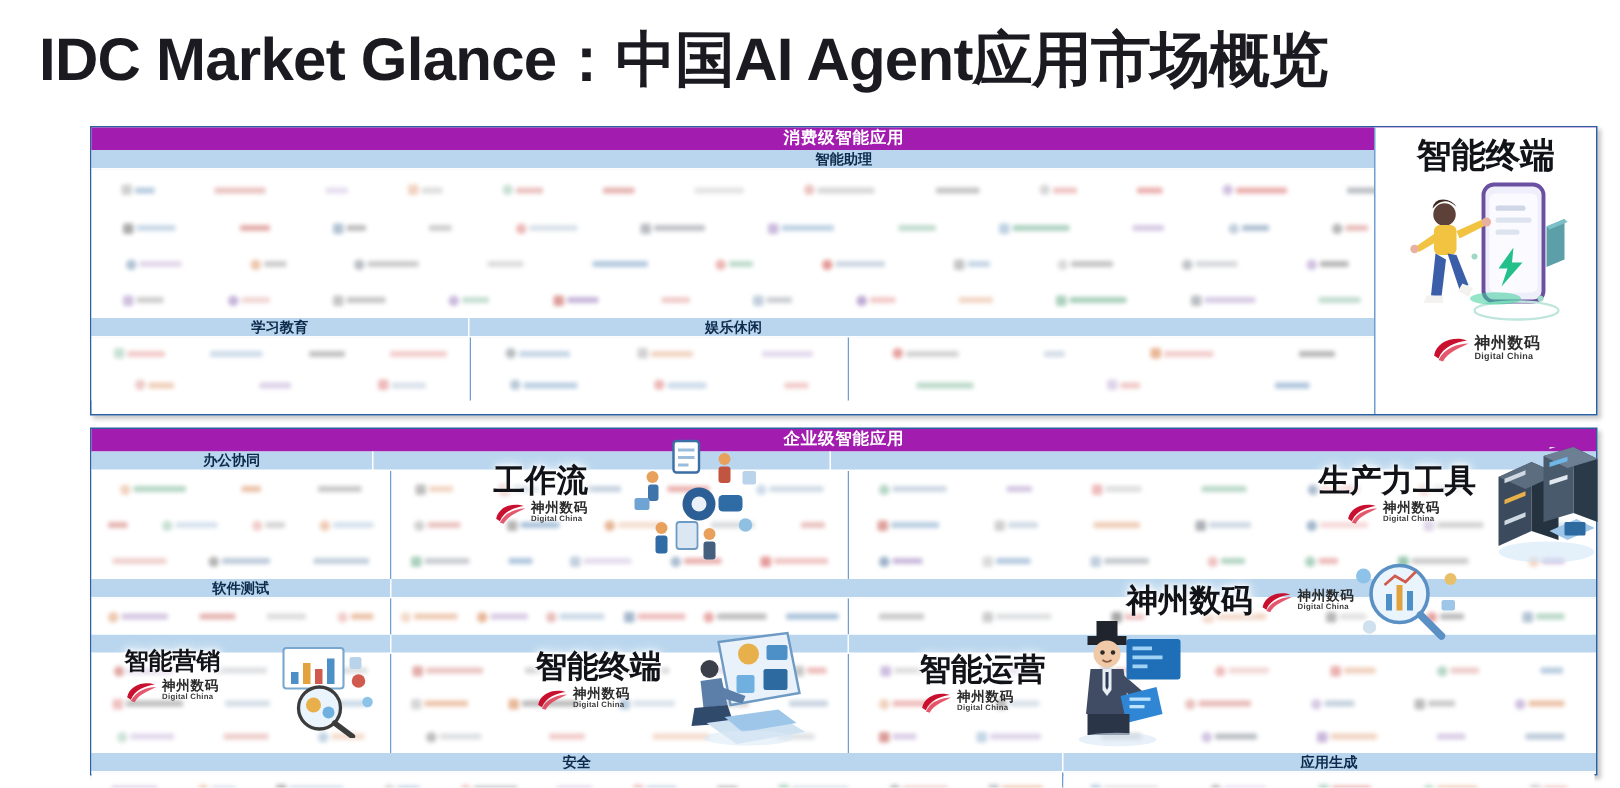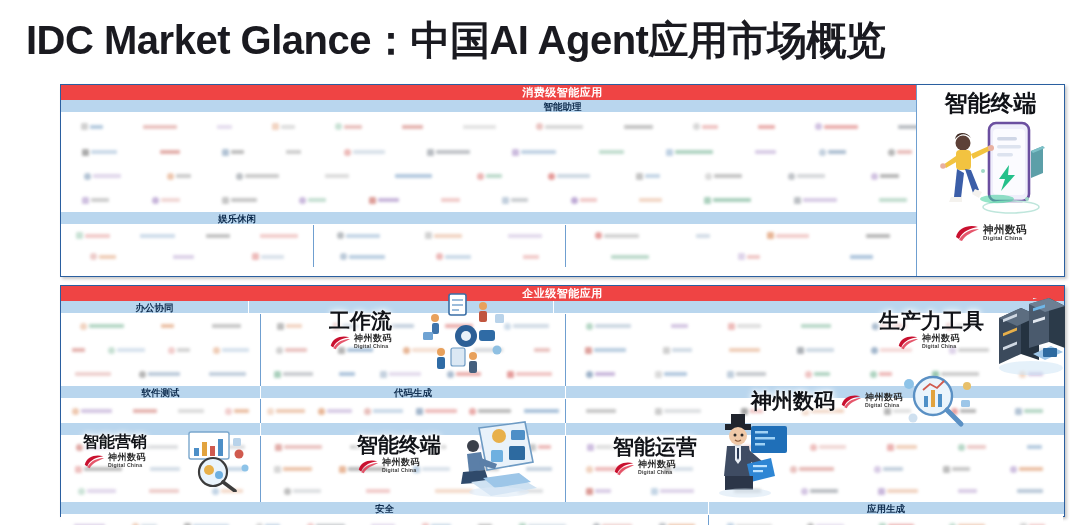--- a/index.html
+++ b/index.html
@@ -23,21 +23,21 @@
     position: absolute;
     border: 1.5px solid #2a5fa0;
     background: #fff;
     box-shadow: 2px 2px 3px rgba(0,0,0,0.22);
   }
   #consumer-panel { left: 60px; top: 84px; width: 1005px; height: 193px; }
   #enterprise-panel { left: 60px; top: 285px; width: 1005px; height: 232px; }
 
   
   .band-major {
-    background: #ef4444; color: #ffffff;
+    background: #a21caf; color: #ffffff;
     font-size: 11px; font-weight: bold; text-align: center;
     line-height: 15px; height: 15px; letter-spacing: .5px;
   }
   .band-sub {
     background: #b9d6ee; color: #0d2b4d;
     font-size: 9.5px; font-weight: bold; text-align: center;
     line-height: 13px; height: 13px;
     border-bottom: 1px solid #ffffff;
   }
   .band-sub.split { display: flex; padding: 0; }
@@ -324,20 +324,21 @@
           <div class="logo-mark round" style="background: rgb(106, 106, 106); opacity: 0.78;"></div>
           <div class="logo-txt" style="width: 20px; background: rgb(106, 106, 106); opacity: 0.53;"></div>
         </div>
         <div class="logo-chip">
           <div class="logo-mark" style="background: rgb(122, 79, 168); opacity: 0.46;"></div>
           <div class="logo-txt" style="width: 13px; background: rgb(208, 106, 42); opacity: 0.63;"></div>
         </div>
       </div>
 
     <div class="band-sub split">
+      <div style="width:252px">学习教育</div>
       <div style="width:352px">娱乐休闲</div>
     </div>
     <div class="cols">
       <div class="col" style="width:253px">
         <div class="logo-row" style="height:21px;">
             <div class="logo-chip">
               <div class="logo-mark" style="background: rgb(43, 138, 90); opacity: 0.49;"></div>
               <div class="logo-txt" style="width: 25px; background: rgb(201, 48, 44); opacity: 0.49;"></div>
             </div>
             <div class="logo-chip">
@@ -673,21 +674,20 @@
             <div class="logo-chip">
               <div class="logo-mark round" style="background: rgb(208, 106, 42); opacity: 0.51;"></div>
               <div class="logo-txt" style="width: 15px; background: rgb(122, 79, 168); opacity: 0.64;"></div>
             </div>
           </div>
       </div>
     </div>
 
     <div class="band-sub split">
       <div style="width:200px">软件测试</div>
-      <div style="width:305px">代码生成</div>
       <div style="width:497px"></div>
     </div>
     <div class="cols">
       <div class="col" style="width:200px">
         <div class="logo-row" style="height:24px;">
             <div class="logo-chip">
               <div class="logo-mark round" style="background: rgb(208, 106, 42); opacity: 0.71;"></div>
               <div class="logo-txt" style="width: 31px; background: rgb(122, 79, 168); opacity: 0.62;"></div>
             </div>
             <div class="logo-chip">

